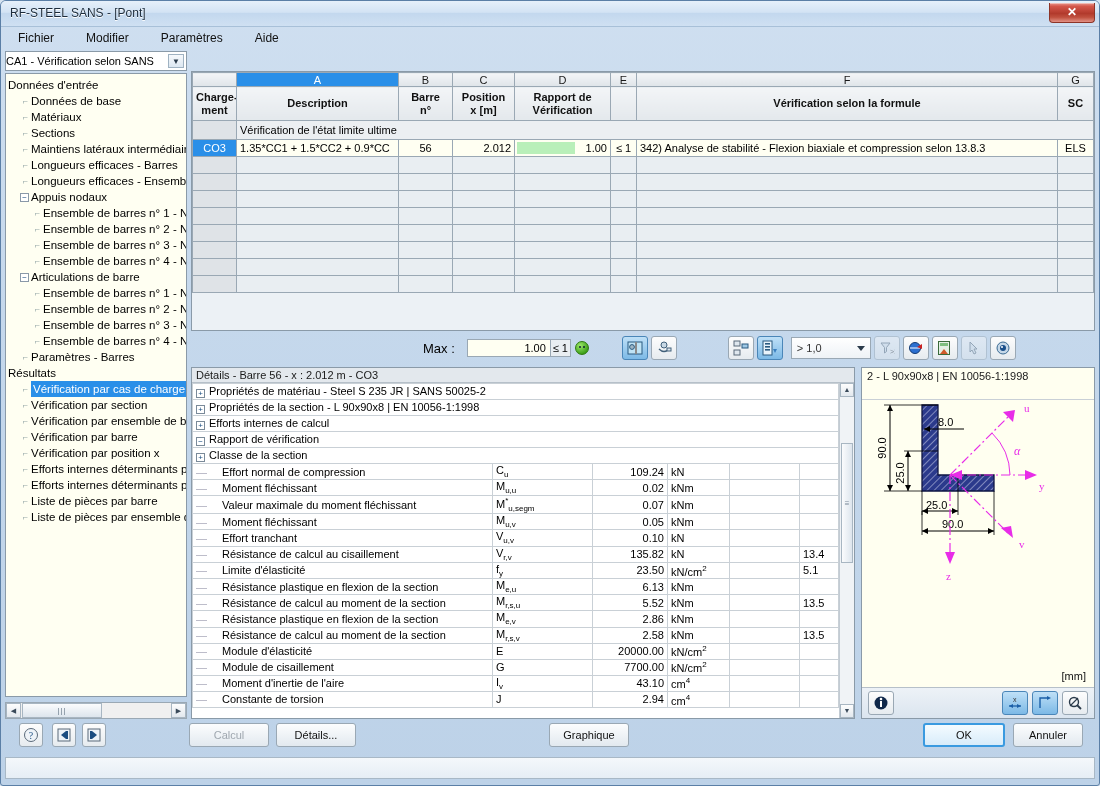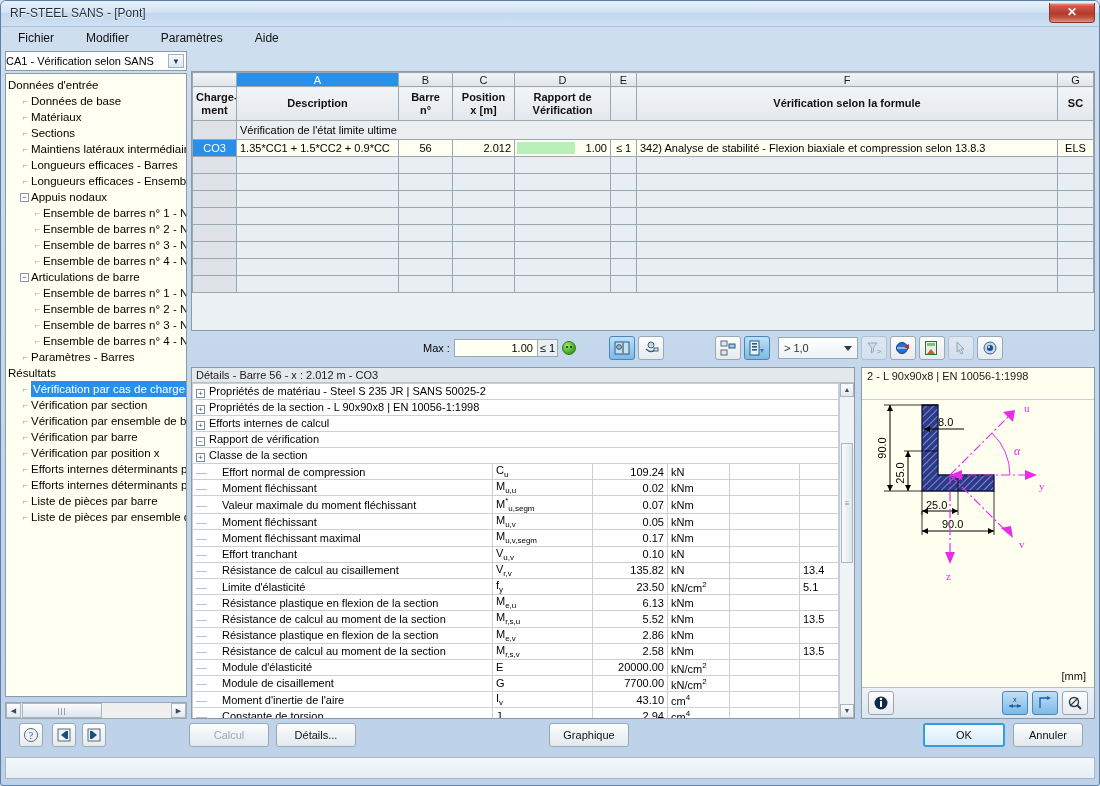--- a/index.html
+++ b/index.html
@@ -213,21 +213,21 @@
   }
   .emptyrow td { background: #e9eef2; height: 17px; border-left:1px solid #9aa8b4; border-right:1px solid #9aa8b4;}
   .emptyrow td.hdrcell { background:#dfe3e7; }
 
   
   .tbar {
     position: absolute;
     left: 0; top: 282px; right: 0; height: 30px;
     display: flex; align-items: center;
   }
-  .maxlabel { font-size: 11px; margin-left: 232px; margin-right: 4px; }
+  .maxlabel { font-size: 13px; margin-left: 232px; margin-right: 12px; }
   .maxfield {
     width: 84px; height: 18px;
     background: #fffff2; border: 1px solid #9aa8b4;
     text-align: right; padding-right: 4px;
     font-size: 11px; line-height: 16px;
   }
   .le1 {
     width: 20px; height: 18px; border: 1px solid #9aa8b4; border-left: none;
     background: #e9eef2; font-size: 11px; text-align:center; line-height:16px;
   }
@@ -845,28 +845,20 @@
                 </tr>
                 <tr>
                   <td class="d-name"><span class="indent-line">—</span>Moment fléchissant</td>
                   <td>M<sub style="font-size:8px">u,v</sub></td>
                   <td class="dnum">0.05</td>
                   <td>kNm</td>
                   <td></td>
                   <td></td>
                 </tr>
                 <tr>
-                  <td class="d-name"><span class="indent-line">—</span>Moment fléchissant maximal</td>
-                  <td>M<sub style="font-size:8px">u,v,segm</sub></td>
-                  <td class="dnum">0.17</td>
-                  <td>kNm</td>
-                  <td></td>
-                  <td></td>
-                </tr>
-                <tr>
                   <td class="d-name"><span class="indent-line">—</span>Effort tranchant</td>
                   <td>V<sub style="font-size:8px">u,v</sub></td>
                   <td class="dnum">0.10</td>
                   <td>kN</td>
                   <td></td>
                   <td></td>
                 </tr>
                 <tr>
                   <td class="d-name"><span class="indent-line">—</span>Résistance de calcul au cisaillement</td>
                   <td>V<sub style="font-size:8px">r,v</sub></td>

